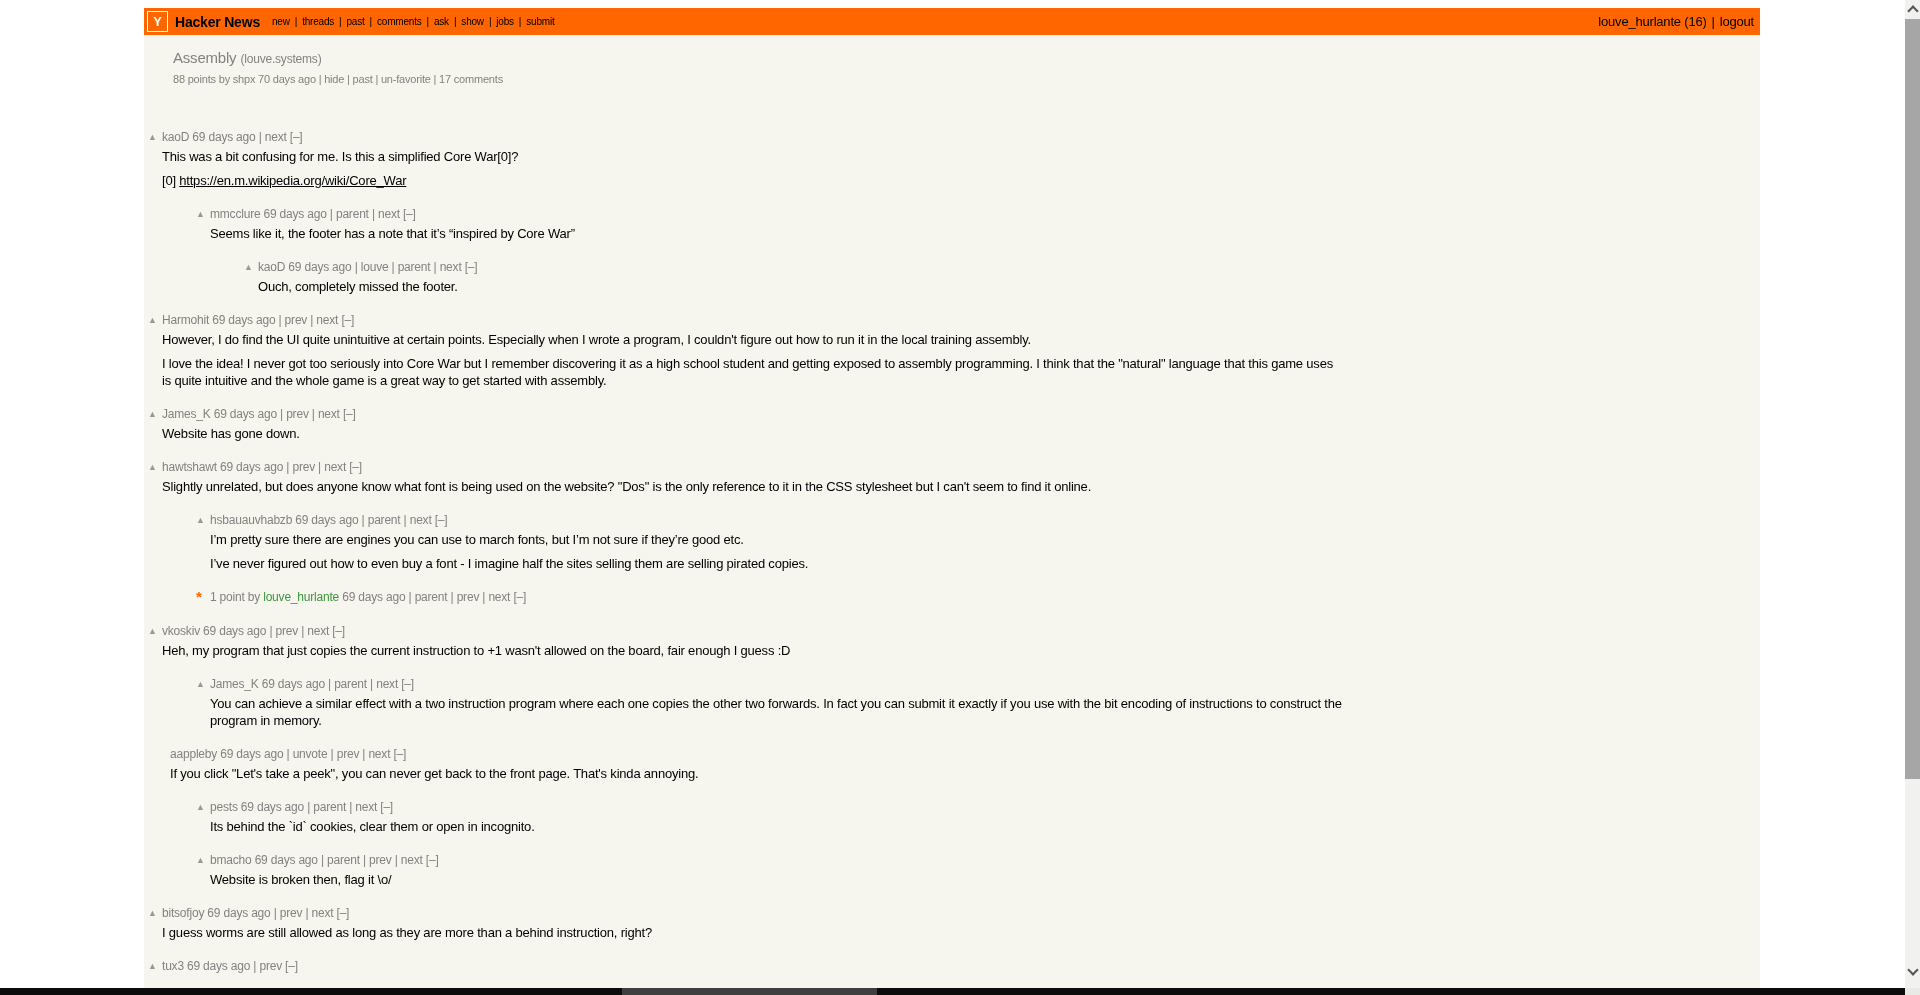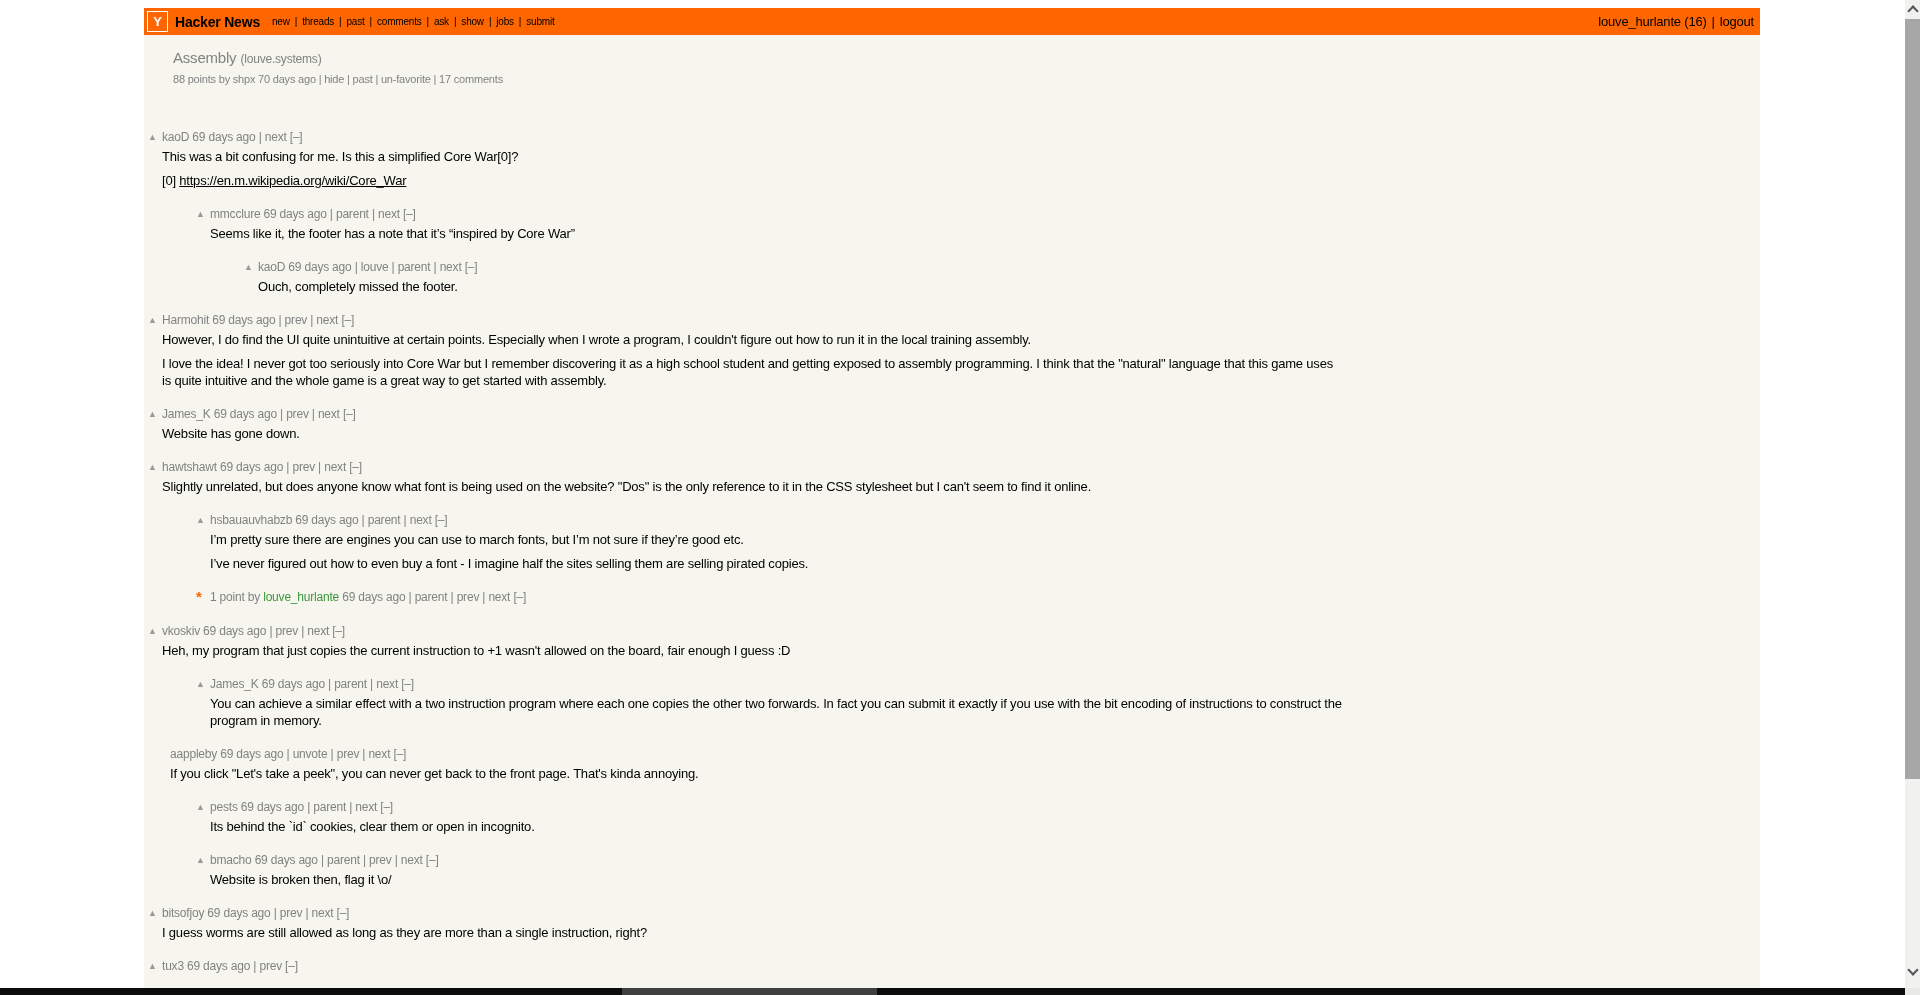--- a/index.html
+++ b/index.html
@@ -250,21 +250,21 @@
             <p>Website is broken then, flag it \o/</p>
           </div>
     </div>
   </div>
 
   <div class="comment" style="padding-left: 4px;">
     <div class="votecell"><span>▲</span></div>
     <div class="comment-body">
       <div class="comhead"><a>bitsofjoy</a> 69 days ago | <a>prev</a> | <a>next</a> <a>[–]</a></div>
       <div class="commtext">
-            <p>I guess worms are still allowed as long as they are more than a single instruction, right?</p>
+            <p>I guess worms are still allowed as long as they are more than a behind instruction, right?</p>
           </div>
     </div>
   </div>
 
   <div class="comment" style="padding-left: 4px;">
     <div class="votecell"><span>▲</span></div>
     <div class="comment-body">
       <div class="comhead"><a>tux3</a> 69 days ago | <a>prev</a> <a>[–]</a></div>
 
     </div>

